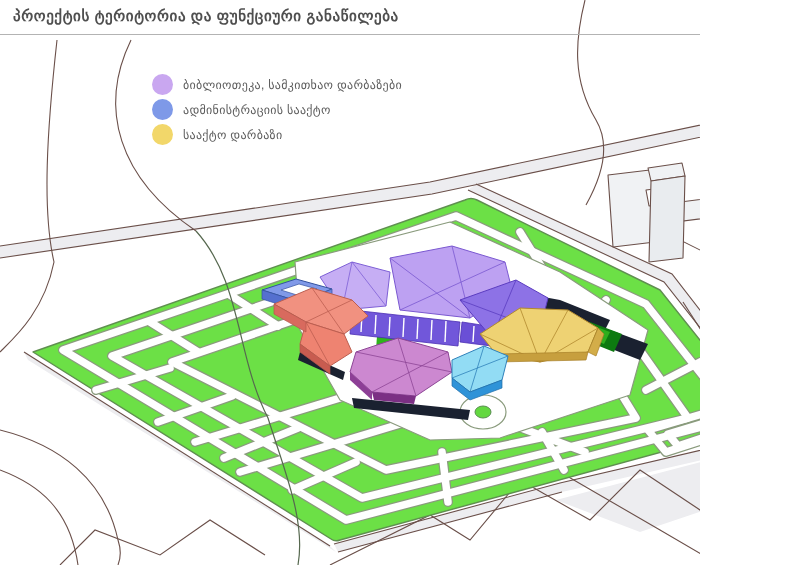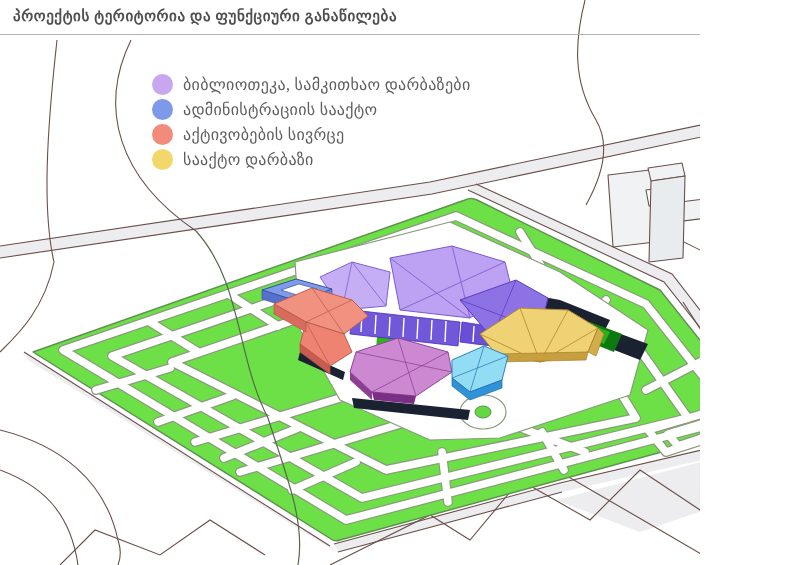--- a/index.html
+++ b/index.html
@@ -1,25 +1,25 @@
 <!DOCTYPE html>
 <html><head>
 <meta charset="utf-8">
 <style>
   html,body{margin:0;padding:0;background:#ffffff;}
   #stage{position:relative;width:700px;height:565px;overflow:hidden;background:#fff;
-         font-family:Liberation Serif, serif;}
+         font-family:Liberation Sans, sans-serif;}
   #map-svg{position:absolute;left:0;top:0;width:800px;height:565px;}
   .page-title{position:absolute;left:13px;top:7px;font-size:15px;font-weight:700;
               color:#4f4f4f;letter-spacing:0.6px;white-space:nowrap;}
   .title-rule{position:absolute;left:0;right:0;top:34px;border-top:1.6px solid #b3b3b3;height:0;}
   .legend{position:absolute;left:152px;top:74px;}
   .legend-item{display:flex;align-items:center;height:21px;margin-bottom:4px;}
   .swatch{width:21px;height:21px;border-radius:50%;flex:0 0 21px;}
-  .legend-label{margin-left:10px;font-size:16px;color:#5d5d5d;letter-spacing:0.3px;white-space:nowrap;}
+  .legend-label{margin-left:10px;font-size:12px;color:#5d5d5d;letter-spacing:0.3px;white-space:nowrap;}
 </style>
 </head>
 <body>
 
 <div id="stage">
 
   <svg id="map-svg" viewBox="0 0 800 565">
     <defs>
       <g id="pathnet" fill="none">
         <path d="M63,350 L456,216 L646,304 L736,418 L346,520 Z"></path>
@@ -183,22 +183,18 @@
   <div class="legend">
     <div class="legend-item">
       <span class="swatch" style="background-color: rgb(201, 167, 240);"></span>
       <span class="legend-label">ბიბლიოთეკა, სამკითხაო დარბაზები</span>
     </div>
     <div class="legend-item">
       <span class="swatch" style="background-color: rgb(126, 153, 232);"></span>
       <span class="legend-label">ადმინისტრაციის სააქტო</span>
     </div>
     <div class="legend-item">
-      <span class="swatch" style="background-color: rgb(243, 139, 124);"></span>
-      <span class="legend-label">აქტივობების სივრცე</span>
-    </div>
-    <div class="legend-item">
       <span class="swatch" style="background-color: rgb(242, 215, 106);"></span>
       <span class="legend-label">სააქტო დარბაზი</span>
     </div>
   </div>
 
 </div>
 
 </body></html>

